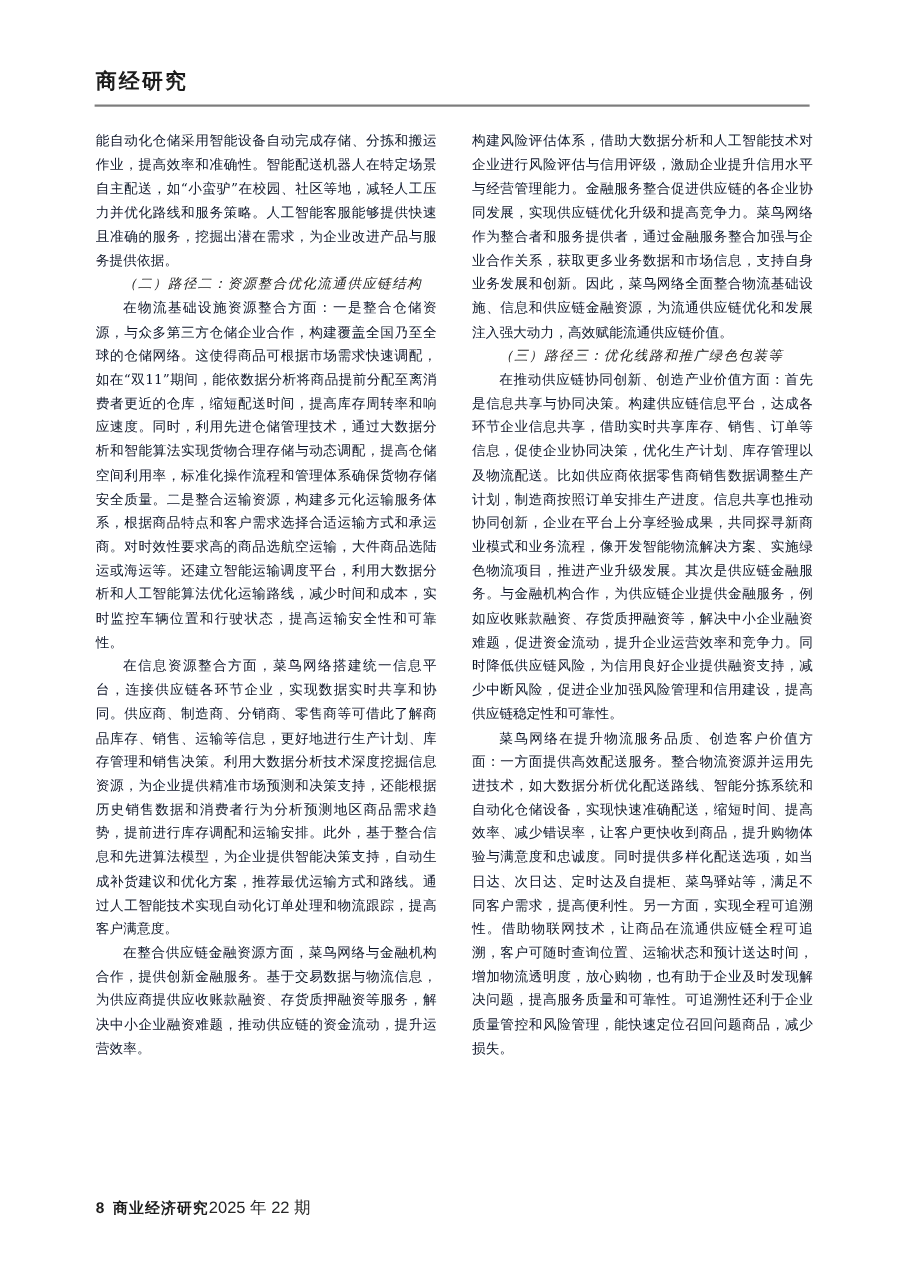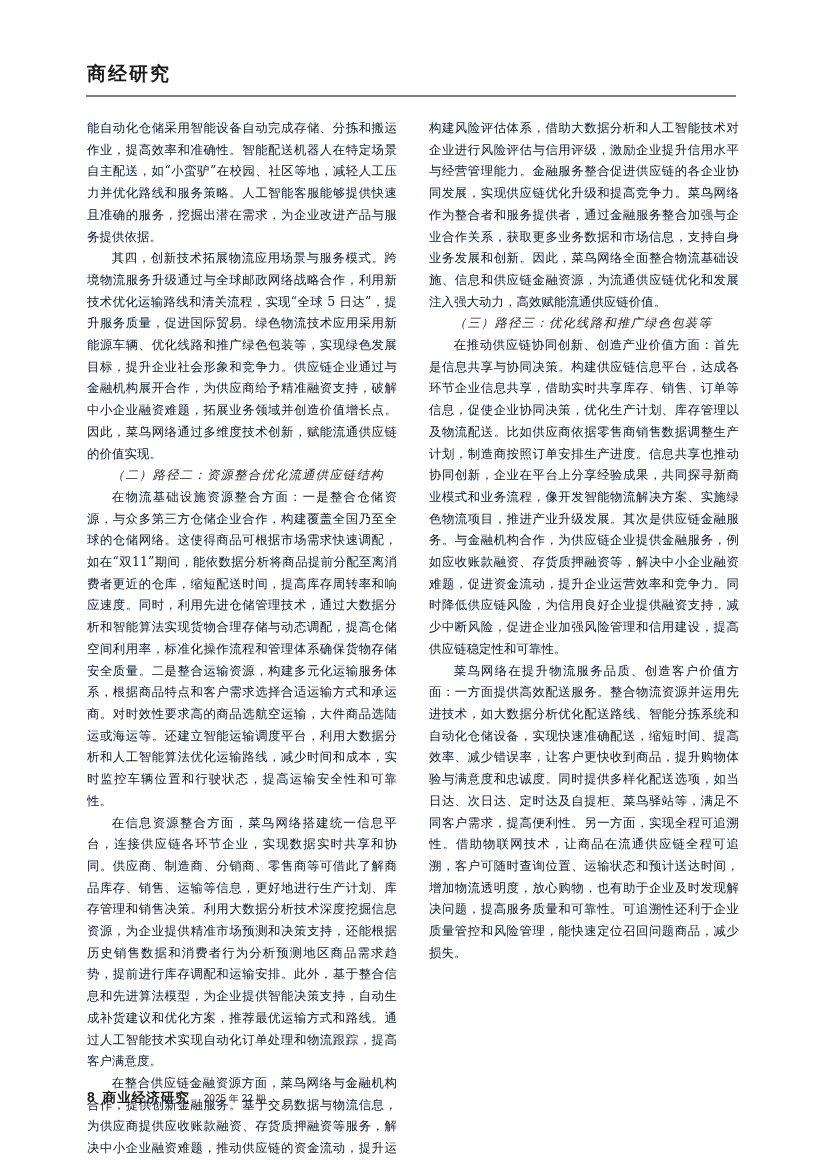--- a/index.html
+++ b/index.html
@@ -58,35 +58,34 @@
     position: absolute;
     left: 87px;
     top: 1089px;
     display: flex;
     align-items: baseline;
     font-family: "Liberation Sans", "DejaVu Sans", sans-serif;
     color: #1c1c1c;
   }
   .page-num { font-weight: 700; font-size: 14px; }
   .journal { font-weight: 700; font-size: 13.5px; margin-left: 8px; letter-spacing: 1px; }
-  .issue { font-size: 10px; margin-left: 14px; color: #262626; }
+  .issue { font-size: 15px; color: #262626; }
 </style>
 </head>
 <body>
 
 <div class="page">
 
   <div class="header-title">商经研究</div>
   <div class="header-rule"></div>
 
   <div class="columns">
 
     <div class="column">
       <p class="no-indent">能自动化仓储采用智能设备自动完成存储、分拣和搬运作业，提高效率和准确性。智能配送机器人在特定场景自主配送，如“小蛮驴”在校园、社区等地，减轻人工压力并优化路线和服务策略。人工智能客服能够提供快速且准确的服务，挖掘出潜在需求，为企业改进产品与服务提供依据。</p>
-      <p>其四，创新技术拓展物流应用场景与服务模式。跨境物流服务升级通过与全球邮政网络战略合作，利用新技术优化运输路线和清关流程，实现“全球 5 日达”，提升服务质量，促进国际贸易。绿色物流技术应用采用新能源车辆、优化线路和推广绿色包装等，实现绿色发展目标，提升企业社会形象和竞争力。供应链企业通过与金融机构展开合作，为供应商给予精准融资支持，破解中小企业融资难题，拓展业务领域并创造价值增长点。因此，菜鸟网络通过多维度技术创新，赋能流通供应链的价值实现。</p>
       <p class="heading">（二）路径二：资源整合优化流通供应链结构</p>
       <p>在物流基础设施资源整合方面：一是整合仓储资源，与众多第三方仓储企业合作，构建覆盖全国乃至全球的仓储网络。这使得商品可根据市场需求快速调配，如在“双11”期间，能依数据分析将商品提前分配至离消费者更近的仓库，缩短配送时间，提高库存周转率和响应速度。同时，利用先进仓储管理技术，通过大数据分析和智能算法实现货物合理存储与动态调配，提高仓储空间利用率，标准化操作流程和管理体系确保货物存储安全质量。二是整合运输资源，构建多元化运输服务体系，根据商品特点和客户需求选择合适运输方式和承运商。对时效性要求高的商品选航空运输，大件商品选陆运或海运等。还建立智能运输调度平台，利用大数据分析和人工智能算法优化运输路线，减少时间和成本，实时监控车辆位置和行驶状态，提高运输安全性和可靠性。</p>
       <p>在信息资源整合方面，菜鸟网络搭建统一信息平台，连接供应链各环节企业，实现数据实时共享和协同。供应商、制造商、分销商、零售商等可借此了解商品库存、销售、运输等信息，更好地进行生产计划、库存管理和销售决策。利用大数据分析技术深度挖掘信息资源，为企业提供精准市场预测和决策支持，还能根据历史销售数据和消费者行为分析预测地区商品需求趋势，提前进行库存调配和运输安排。此外，基于整合信息和先进算法模型，为企业提供智能决策支持，自动生成补货建议和优化方案，推荐最优运输方式和路线。通过人工智能技术实现自动化订单处理和物流跟踪，提高客户满意度。</p>
       <p>在整合供应链金融资源方面，菜鸟网络与金融机构合作，提供创新金融服务。基于交易数据与物流信息，为供应商提供应收账款融资、存货质押融资等服务，解决中小企业融资难题，推动供应链的资金流动，提升运营效率。</p>
     </div>
 
     <div class="column">
       <p class="no-indent">构建风险评估体系，借助大数据分析和人工智能技术对企业进行风险评估与信用评级，激励企业提升信用水平与经营管理能力。金融服务整合促进供应链的各企业协同发展，实现供应链优化升级和提高竞争力。菜鸟网络作为整合者和服务提供者，通过金融服务整合加强与企业合作关系，获取更多业务数据和市场信息，支持自身业务发展和创新。因此，菜鸟网络全面整合物流基础设施、信息和供应链金融资源，为流通供应链优化和发展注入强大动力，高效赋能流通供应链价值。</p>
       <p class="heading">（三）路径三：优化线路和推广绿色包装等</p>
       <p>在推动供应链协同创新、创造产业价值方面：首先是信息共享与协同决策。构建供应链信息平台，达成各环节企业信息共享，借助实时共享库存、销售、订单等信息，促使企业协同决策，优化生产计划、库存管理以及物流配送。比如供应商依据零售商销售数据调整生产计划，制造商按照订单安排生产进度。信息共享也推动协同创新，企业在平台上分享经验成果，共同探寻新商业模式和业务流程，像开发智能物流解决方案、实施绿色物流项目，推进产业升级发展。其次是供应链金融服务。与金融机构合作，为供应链企业提供金融服务，例如应收账款融资、存货质押融资等，解决中小企业融资难题，促进资金流动，提升企业运营效率和竞争力。同时降低供应链风险，为信用良好企业提供融资支持，减少中断风险，促进企业加强风险管理和信用建设，提高供应链稳定性和可靠性。</p>

